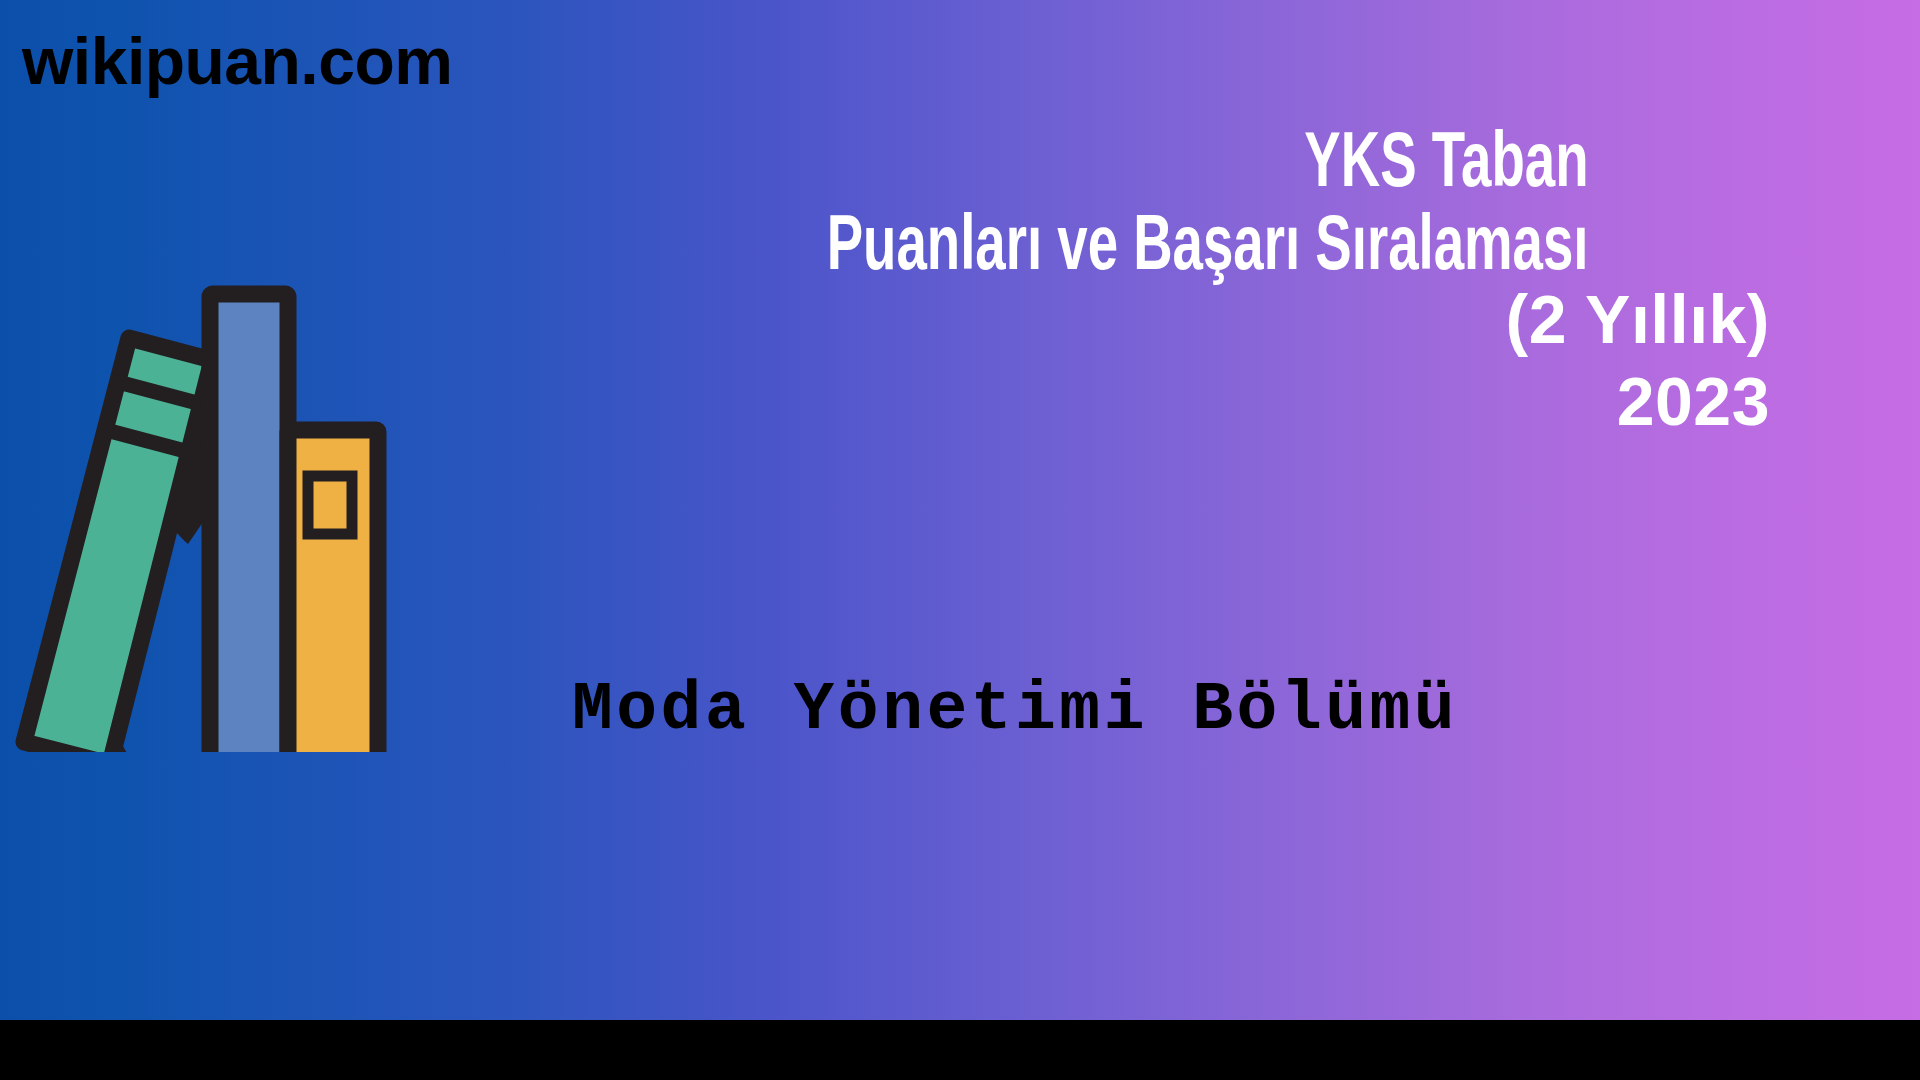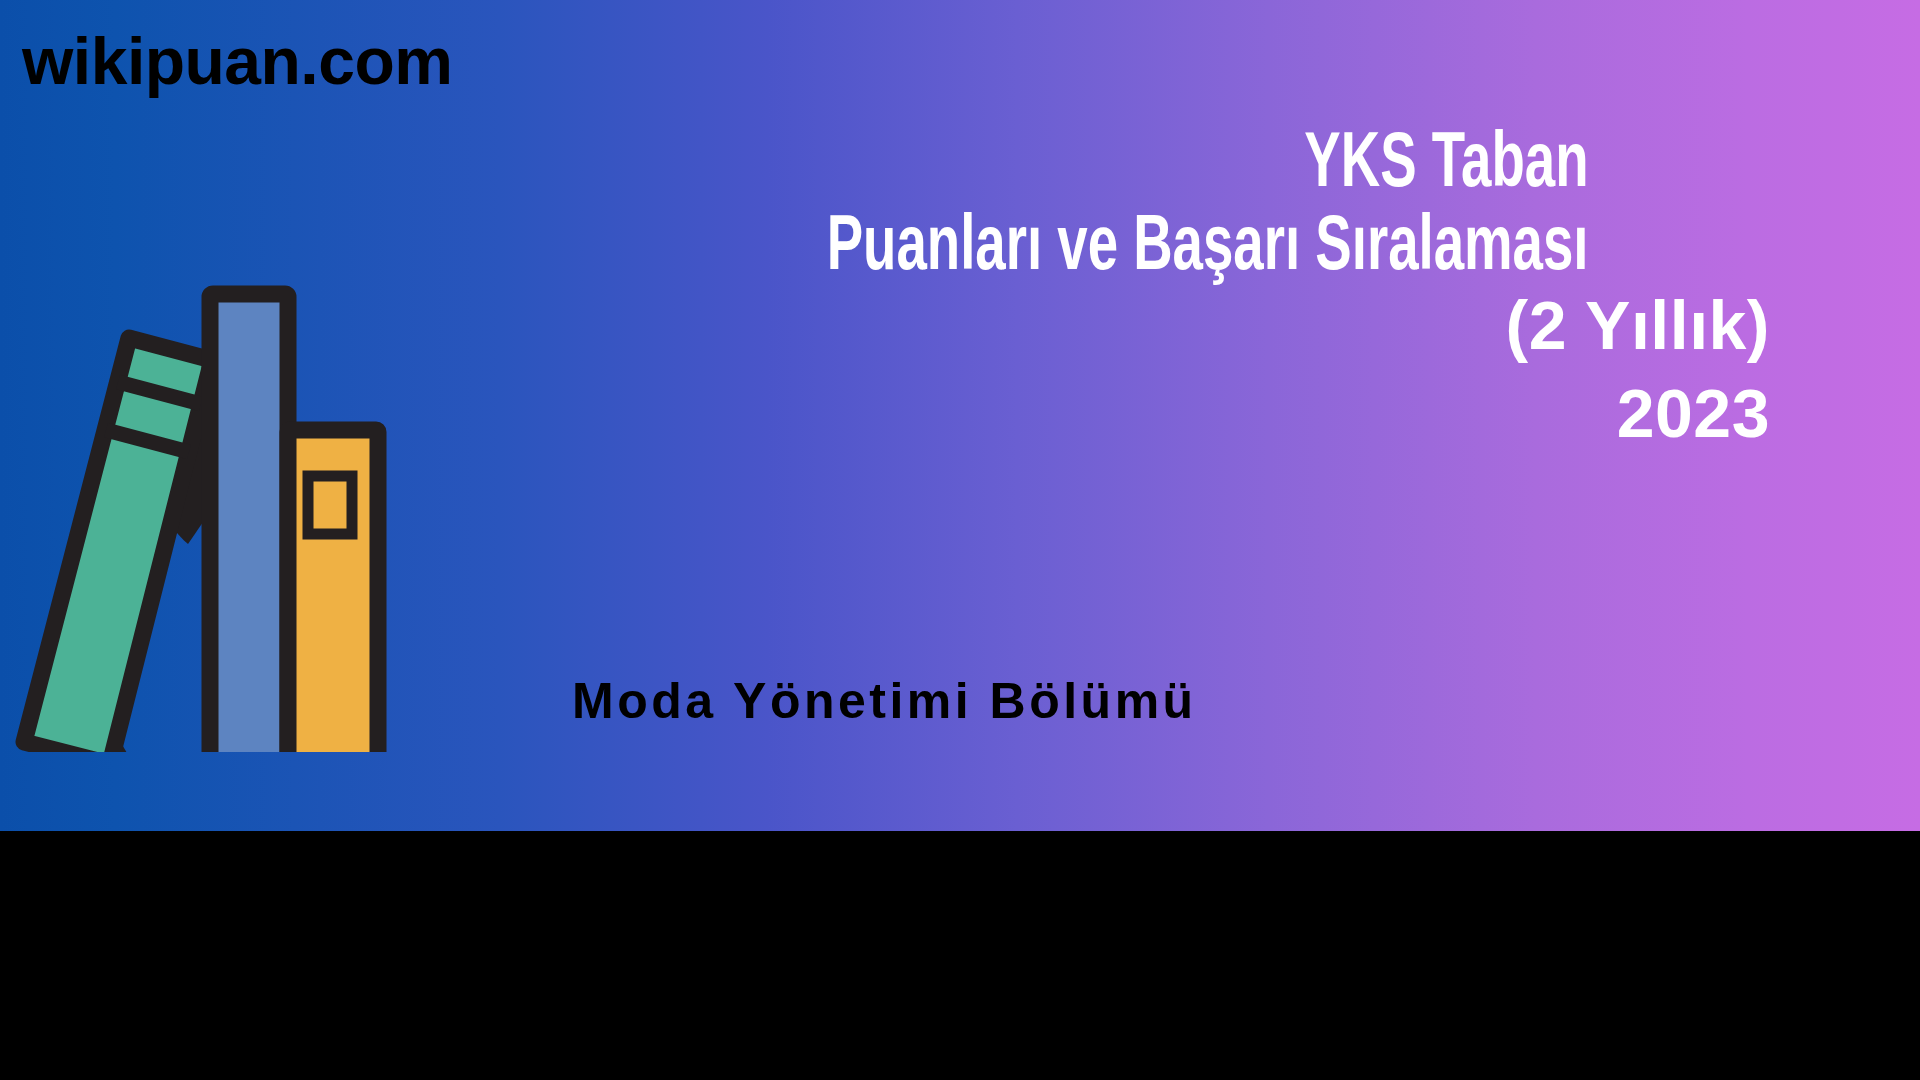--- a/index.html
+++ b/index.html
@@ -4,21 +4,21 @@
 <title>YKS Taban Puanlari</title>
 <style>
   html, body {
     margin: 0;
     padding: 0;
     background: #000;
   }
   #canvas {
     position: relative;
     width: 1920px;
-    height: 831px;
+    height: 1020px;
     overflow: hidden;
     
     background: linear-gradient(90deg,
         #0b4faa 0%,
         #0e53ae 6%,
         #2a55bd 26%,
         #4a55c9 40%,
         #6a5fd2 53%,
         #8a66d8 66%,
         #a96bdd 80%,
@@ -71,37 +71,36 @@
   
   .cond {
     font-size: 76px;
     transform: scaleX(0.70);
     transform-origin: center center;
   }
   .t1 { font-size: 78px; }
   .t2 { font-size: 78px; }
   .t3 {
     font-size: 68px;
-    margin-top: 6px;
     letter-spacing: 0.5px;
   }
   .t4 {
     font-size: 68px;
-    margin-top: 16px;
+    margin-top: 10px;
     letter-spacing: 0.5px;
   }
 
   
   .dept {
     position: absolute;
     left: 572px;
     top: 676px;
-    font-family: Liberation Sans, sans-serif;
+    font-family: Liberation Mono, monospace;
     font-weight: bold;
-    font-size: 50px;
+    font-size: 68px;
     line-height: 1;
     color: #000000;
     letter-spacing: 3.5px;
     white-space: nowrap;
     text-align: right;
   }
 </style>
 </head>
 <body>
 

